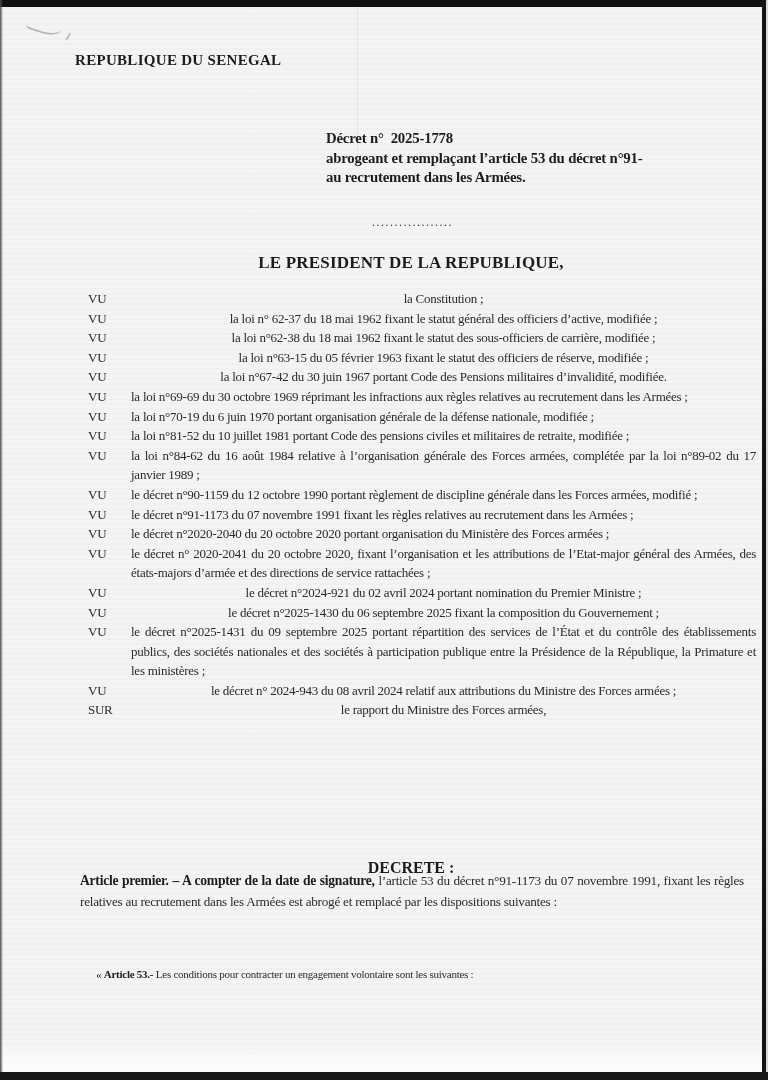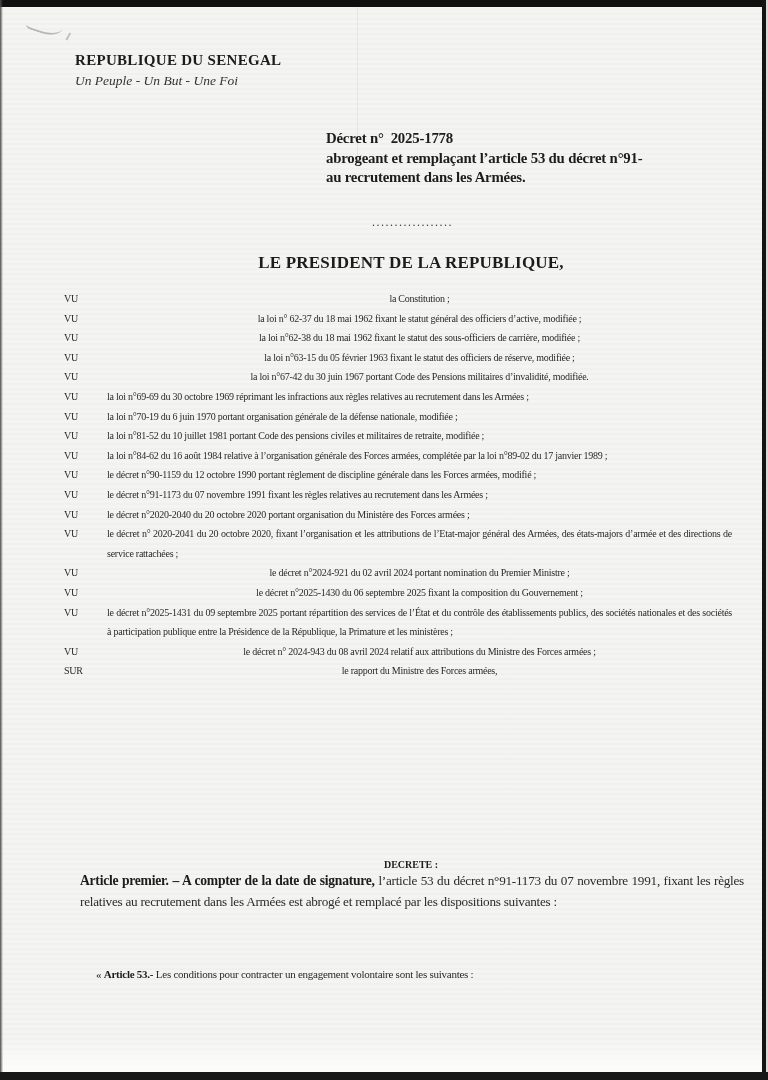--- a/index.html
+++ b/index.html
@@ -37,27 +37,27 @@
   .motto{font-style:italic;font-size:13.5px;margin-top:4px;color:#333;}
 
   
   .title-block{position:absolute;left:326px;top:129px;width:430px;font-weight:bold;font-size:14.8px;line-height:19.5px;color:var(--ink-bold);letter-spacing:-0.2px;}
 
   .dots{position:absolute;left:372px;top:215px;font-size:12px;letter-spacing:1.5px;color:#3c3c3c;}
 
   .salutation{position:absolute;left:80px;top:253px;width:662px;text-align:center;font-weight:bold;font-size:17px;letter-spacing:0.2px;color:var(--ink-bold);}
 
   
-  .visas{position:absolute;left:64px;top:289px;width:668px;font-size:10px;line-height:19.6px;letter-spacing:-0.25px;}
+  .visas{position:absolute;left:88px;top:289px;width:668px;font-size:13px;line-height:19.6px;letter-spacing:-0.25px;}
   .visa-row{display:flex;}
   .visa-label{flex:none;width:43px;}
   .visa-text{flex:1;text-align:justify;}
   .visa-row.single .visa-text{white-space:nowrap;text-align:center;}
 
-  .decrete{position:absolute;left:80px;top:859px;width:662px;text-align:center;font-weight:bold;font-size:10px;color:var(--ink-bold);}
+  .decrete{position:absolute;left:80px;top:859px;width:662px;text-align:center;font-weight:bold;font-size:16px;color:var(--ink-bold);}
 
   .article-p{position:absolute;left:80px;top:870px;width:664px;margin:0;text-align:justify;font-size:13.2px;line-height:21px;letter-spacing:-0.25px;}
   .article-p b{color:var(--ink-bold);font-size:13.6px;}
 
   .article53{position:absolute;left:96px;top:968px;width:650px;margin:0;font-size:11px;letter-spacing:-0.25px;white-space:nowrap;}
   .article53 b{color:var(--ink-bold);}
 </style>
 </head>
 <body>
 
@@ -68,21 +68,20 @@
   <div class="edge-right-light"></div>
   <div class="edge-right"></div>
   <div class="bottom-glow"></div>
   <div class="bar-bottom"></div>
   <div class="fold-line"></div>
   <div class="crease"></div>
   <div class="crease2"></div>
 
   <div class="header">
     <div class="country">REPUBLIQUE DU SENEGAL</div>
-    <div class="motto">Un Peuple - Un But - Une Foi</div>
   </div>
 
   <div class="title-block">
     <div>Décret n°&nbsp; 2025-1778</div>
     <div>abrogeant et remplaçant l’article 53 du décret n°91-</div>
     <div>au recrutement dans les Armées.</div>
   </div>
 
   <div class="dots">..................</div>
 

